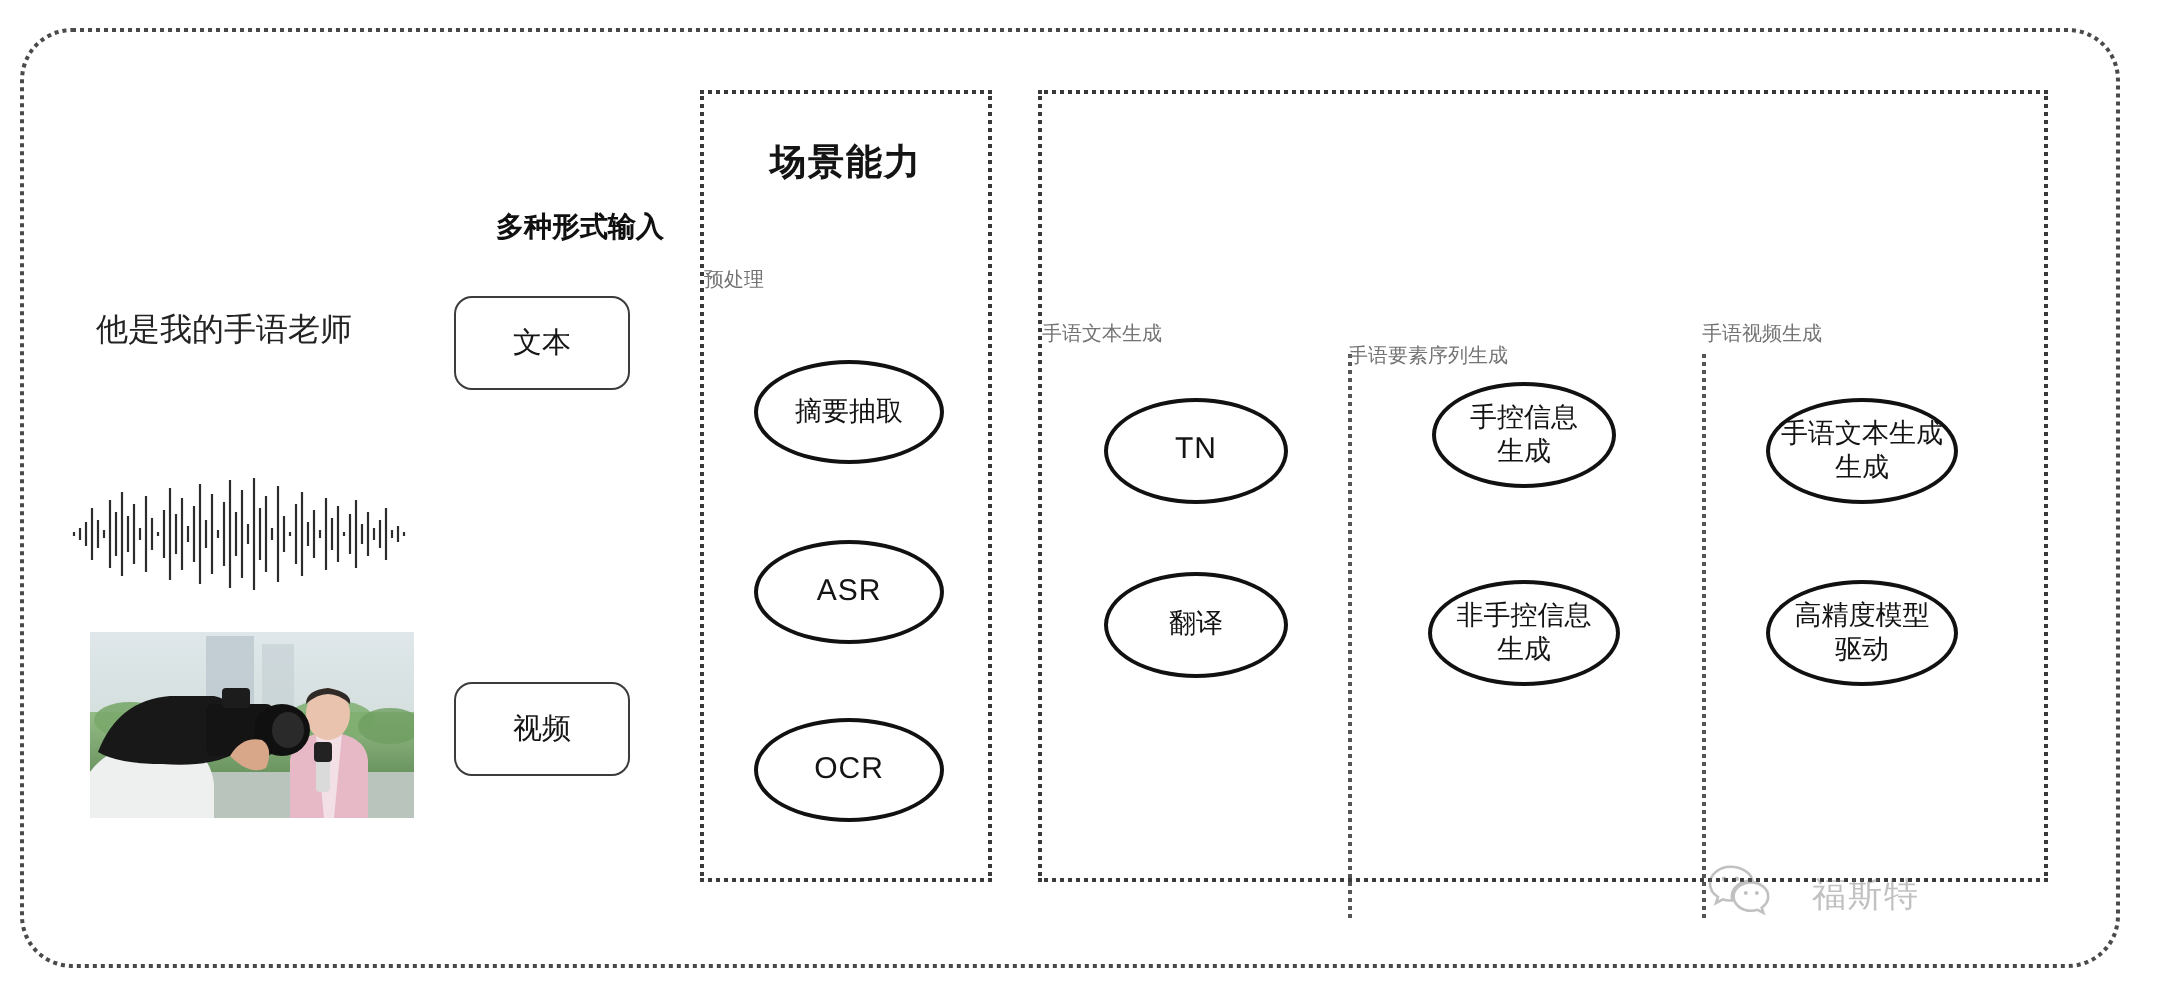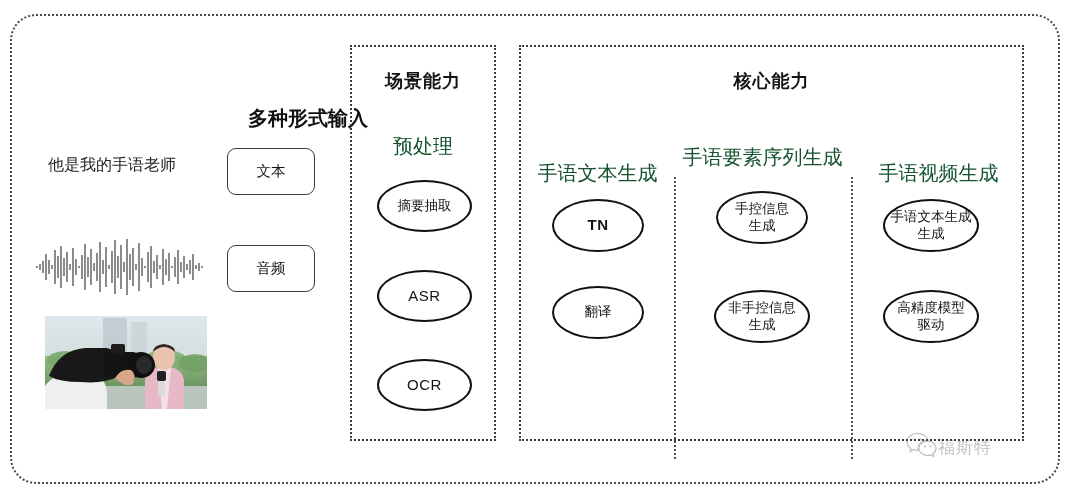--- a/index.html
+++ b/index.html
@@ -77,24 +77,23 @@
     width: 0px;
     height: 282px;
     border-left: 2px dotted #555;
   }
   .v-divider.d1 { left: 153px; }
   .v-divider.d2 { left: 330px; }
 
   
   .col-heading {
     position: absolute;
-    font-size: 20px;
-    color: #14532d;
+    font-size: 10px;
+    color: #737373;
     white-space: nowrap;
-    text-align: center;
   }
 
   
   .ellipse {
     position: absolute;
     border: 2.2px solid #111111;
     border-radius: 50%;
     display: flex;
     align-items: center;
     justify-content: center;
@@ -113,21 +112,21 @@
     left: 30px;
     top: 60px;
     width: 300px;
     height: 380px;
   }
 
   .input-caption {
     position: absolute;
     left: 218px;
     top: 45px;
-    font-size: 20px;
+    font-size: 14px;
     font-weight: bold;
     color: #101010;
     white-space: nowrap;
   }
 
   .sample-text {
     position: absolute;
     left: 18px;
     top: 95px;
     font-size: 16px;
@@ -170,25 +169,25 @@
     width: 162px;
     height: 93px;
     overflow: hidden;
     background: #cfd9d6;
   }
   .thumb svg { display: block; }
 
   
   .watermark {
     position: absolute;
-    left: 906px;
+    left: 854px;
     top: 432px;
     display: flex;
     align-items: center;
-    gap: 0;
+    gap: 20px;
     opacity: .42;
   }
   .wm-text {
     font-size: 17px;
     color: #6d6d6d;
     letter-spacing: 1px;
     white-space: nowrap;
   }
   .wm-icon { display: block; }
 </style>
@@ -304,22 +303,22 @@
         <rect x="66" y="28" width="14" height="10" rx="2" fill="#1c1c1c"></rect>
         <ellipse cx="96" cy="49" rx="14" ry="13" fill="#101010"></ellipse>
         <ellipse cx="99" cy="49" rx="8" ry="9" fill="#2a2a2a"></ellipse>
         <path d="M70 62 Q76 52 86 54 Q92 58 88 68 Q80 72 70 62 Z" fill="#d8a78a"></path>
       </svg>
     </div>
 
     <div class="pill p-text">
       <span>文本</span>
     </div>
-    <div class="pill p-audio">
-      <span>音频</span>
+    <div class="pill p-video">
+      <span>视频</span>
     </div>
   </div>
 
   <div class="panel panel-scene">
     <div class="panel-title">场景能力</div>
 
     <div class="col-heading" style="left:0; right:0; top:86px;">预处理</div>
 
     <div class="ellipse" style="left:25px; top:133px; width:95px; height:52px;">
       <span>摘要抽取</span>
@@ -328,36 +327,35 @@
     <div class="ellipse latin" style="left:25px; top:223px; width:95px; height:52px;">
       <span>ASR</span>
     </div>
 
     <div class="ellipse latin" style="left:25px; top:312px; width:95px; height:52px;">
       <span>OCR</span>
     </div>
   </div>
 
   <div class="panel panel-core">
-    <div class="panel-title">核心能力</div>
 
     <div class="v-divider d1"></div>
     <div class="v-divider d2"></div>
 
     <div class="col-heading" style="left:0px; width:153px; top:113px;">手语文本生成</div>
 
-    <div class="ellipse latin" style="left:31px; top:152px; width:92px; height:53px;font-weight:bold;">
+    <div class="ellipse latin" style="left:31px; top:152px; width:92px; height:53px;">
       <span>TN</span>
     </div>
 
     <div class="ellipse" style="left:31px; top:239px; width:92px; height:53px;">
       <span>翻译</span>
     </div>
 
-    <div class="col-heading" style="left:153px; width:177px; top:97px;">手语要素序列生成</div>
+    <div class="col-heading" style="left:153px; width:177px; top:124px;">手语要素序列生成</div>
 
     <div class="ellipse" style="left:195px; top:144px; width:92px; height:53px;">
       <div>
         <div>手控信息</div>
         <div>生成</div>
       </div>
     </div>
 
     <div class="ellipse" style="left:193px; top:243px; width:96px; height:53px;">
       <div>

